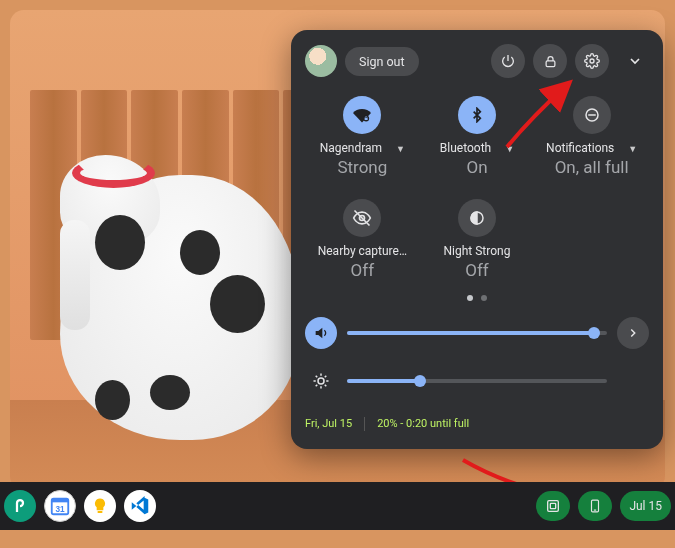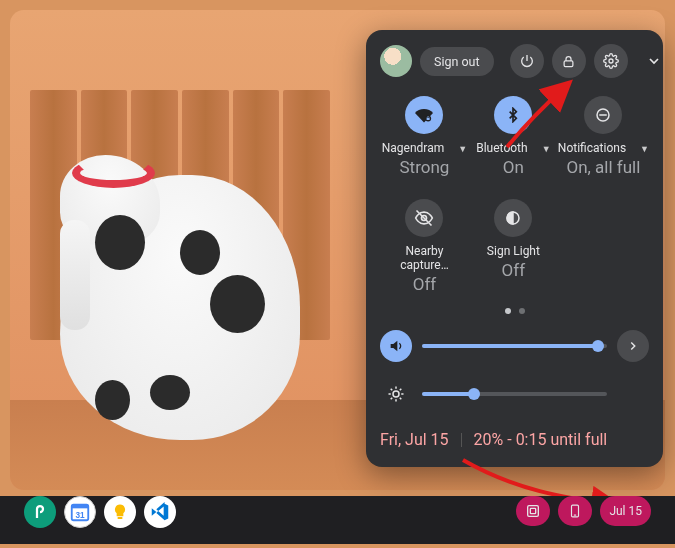--- a/index.html
+++ b/index.html
@@ -66,21 +66,21 @@
       position: absolute; left: 0px; top: 45px;
       width: 30px; height: 110px;
       background: linear-gradient(#f5f5f5, #e0e0e0);
       border-radius: 14px;
     }
 
     
     .panel {
       position: absolute;
       right: 12px; top: 30px;
-      width: 297px;
+      width: 372px;
       background: #2f3033;
       border-radius: 16px;
       color: #e4e4e6;
       padding: 14px 14px 18px 14px;
       box-shadow: 0 8px 30px rgba(0,0,0,0.4);
       font-size: 12.5px;
     }
     .topbar {
       display: flex;
       align-items: center;
@@ -170,45 +170,45 @@
     .arrow-btn {
       width: 32px; height: 32px; border-radius: 50%;
       background: #4a4b4e;
       display: flex; align-items: center; justify-content: center;
       cursor: pointer; flex-shrink: 0;
     }
 
     .footer {
       display: flex; align-items: center; gap: 12px;
       margin-top: 20px;
-      color: #fca5a5; font-size: 16px;
+      color: #bef264; font-size: 11px;
     }
     .footer .sep {
       width: 1px; height: 14px; background: #555;
     }
 
     
     .shelf {
       position: absolute;
-      left: 0; bottom: 4px;
+      left: 0; bottom: 18px;
       width: 100%; height: 48px;
       background: #1f1f22;
-      display: flex; 
-      padding: 0 24px;
+      display: flex; align-items: center;
+      padding: 0 4px;
       gap: 8px;
     }
     .app-icon {
       width: 32px; height: 32px; border-radius: 50%;
       display: flex; align-items: center; justify-content: center;
       font-weight: bold; font-size: 14px; color: #fff;
       cursor: pointer;
     }
     .tray-btn {
       min-width: 34px; height: 30px; border-radius: 15px;
-      background: #be185d;
+      background: #15803d;
       display: flex; align-items: center; justify-content: center;
       color: #e4e4e6; cursor: pointer;
       padding: 0 9px; font-size: 12px;
     }
     .tray-btn.compact { padding: 0; width: 34px; }
     .status-area {
       display: flex; align-items: center; gap: 6px;
       height: 30px; border-radius: 15px;
       background: #3a3b3e; padding: 0 10px; color: #e4e4e6;
       font-size: 12px; cursor: pointer;
@@ -344,21 +344,21 @@
     </div>
     <div class="tile">
       <div class="tile-icon off">
         <svg width="18" height="18" viewBox="0 0 24 24" fill="none" stroke="currentColor" stroke-width="2">
             <circle cx="12" cy="12" r="8"></circle>
             <path d="M12 4a8 8 0 0 0 0 16z" fill="currentColor"></path>
           </svg>
       </div>
       <div class="tile-label">
         <span class="lbl">
-            <span>Sign Light</span>
+            <span>Night Strong</span>
           </span>
         <div class="tile-status">Off</div>
       </div>
     </div>
   </div>
 
   <div class="dots">
     <div class="dot active"></div>
     <div class="dot"></div>
   </div>
@@ -398,21 +398,21 @@
     <div class="slider">
       <div class="slider-fill" style="width:28%"></div>
       <div class="slider-thumb" style="left:28%"></div>
     </div>
     <div style="width:32px"></div>
   </div>
 
   <div class="footer">
     <span>Fri, Jul 15</span>
     <div class="sep"></div>
-    <span>20% - 0:15 until full</span>
+    <span>20% - 0:20 until full</span>
   </div>
 </div>
 
 <svg class="arrow-annotation" style="left:495px; top:75px;" width="90" height="80" viewBox="0 0 90 80">
   <defs>
       <marker id="ah1" markerWidth="8" markerHeight="8" refX="6" refY="4" orient="auto">
         <polygon points="0 0, 8 4, 0 8" fill="#e11b1b"></polygon>
       </marker>
     </defs>
   <path d="M12 72 C 30 50, 50 30, 72 10" stroke="#e11b1b" stroke-width="4" fill="none" marker-end="url(#ah1)"></path>

